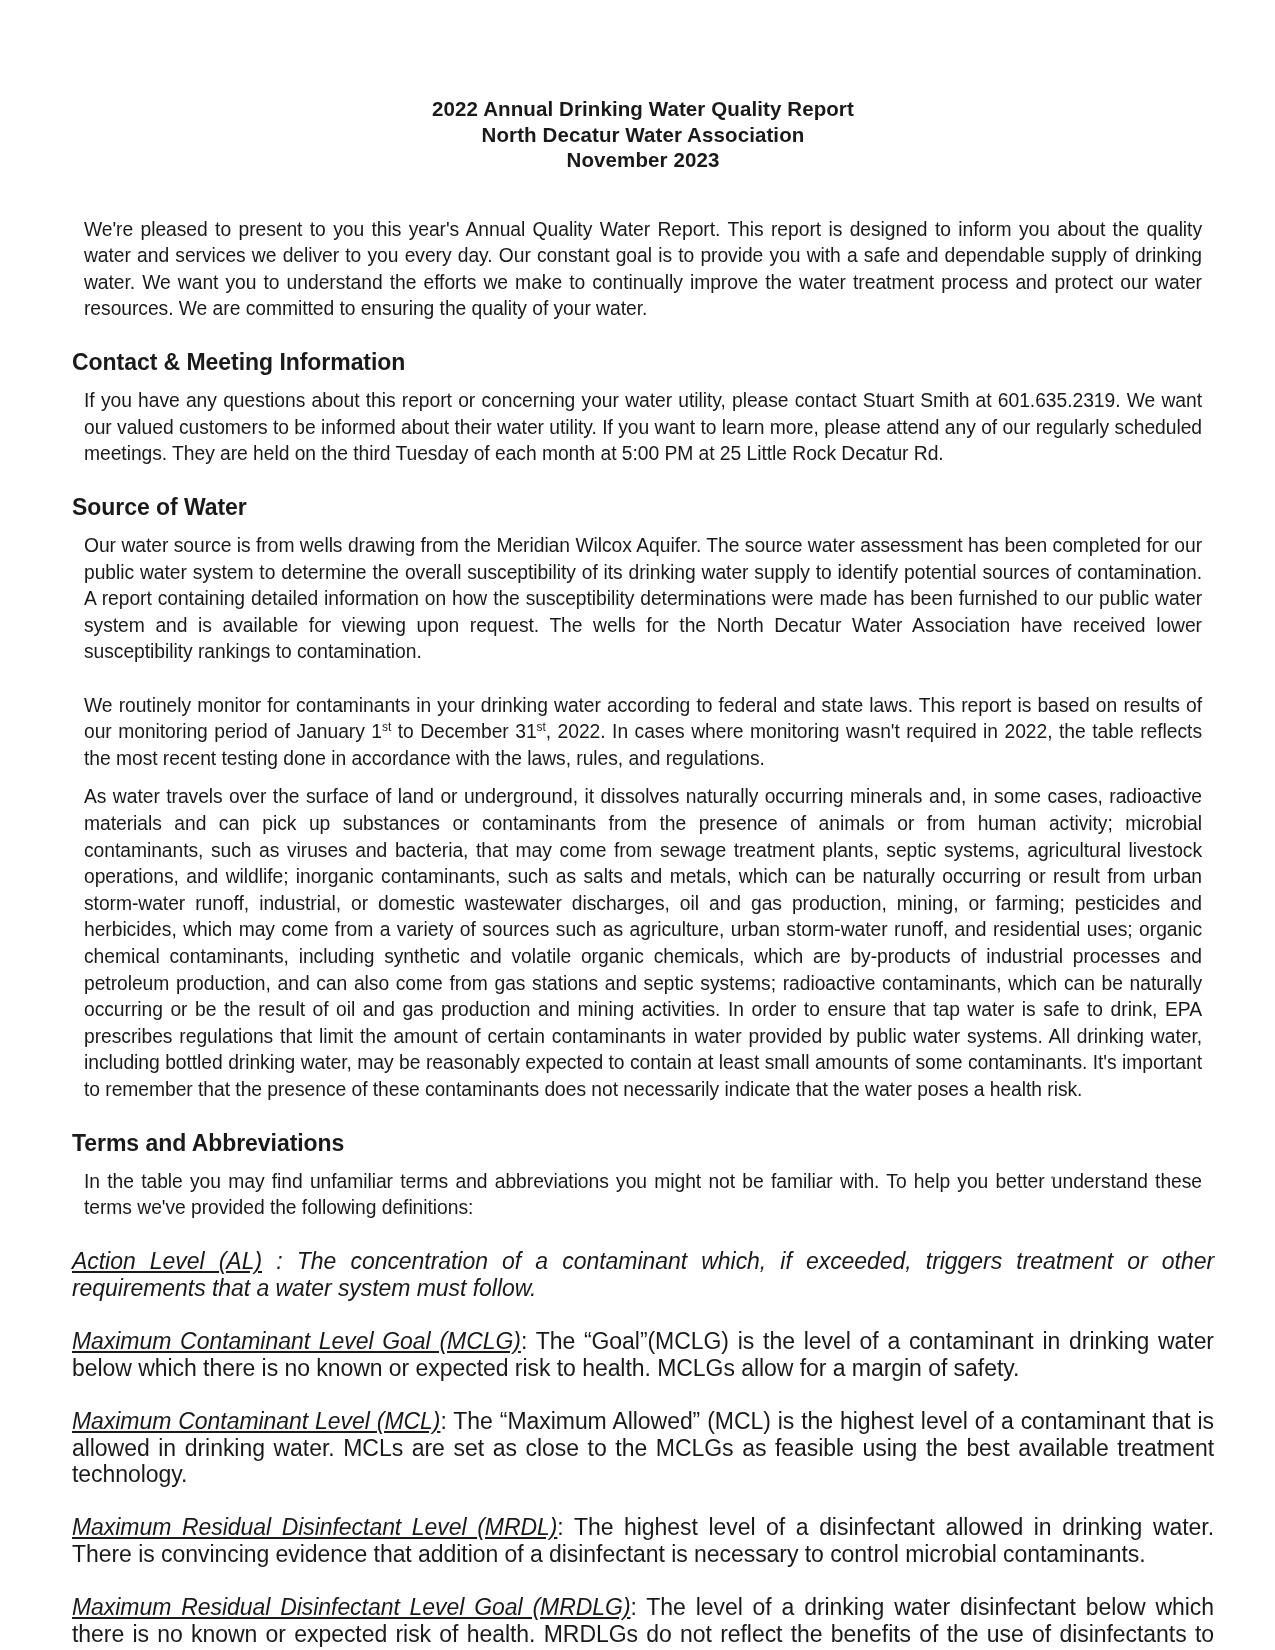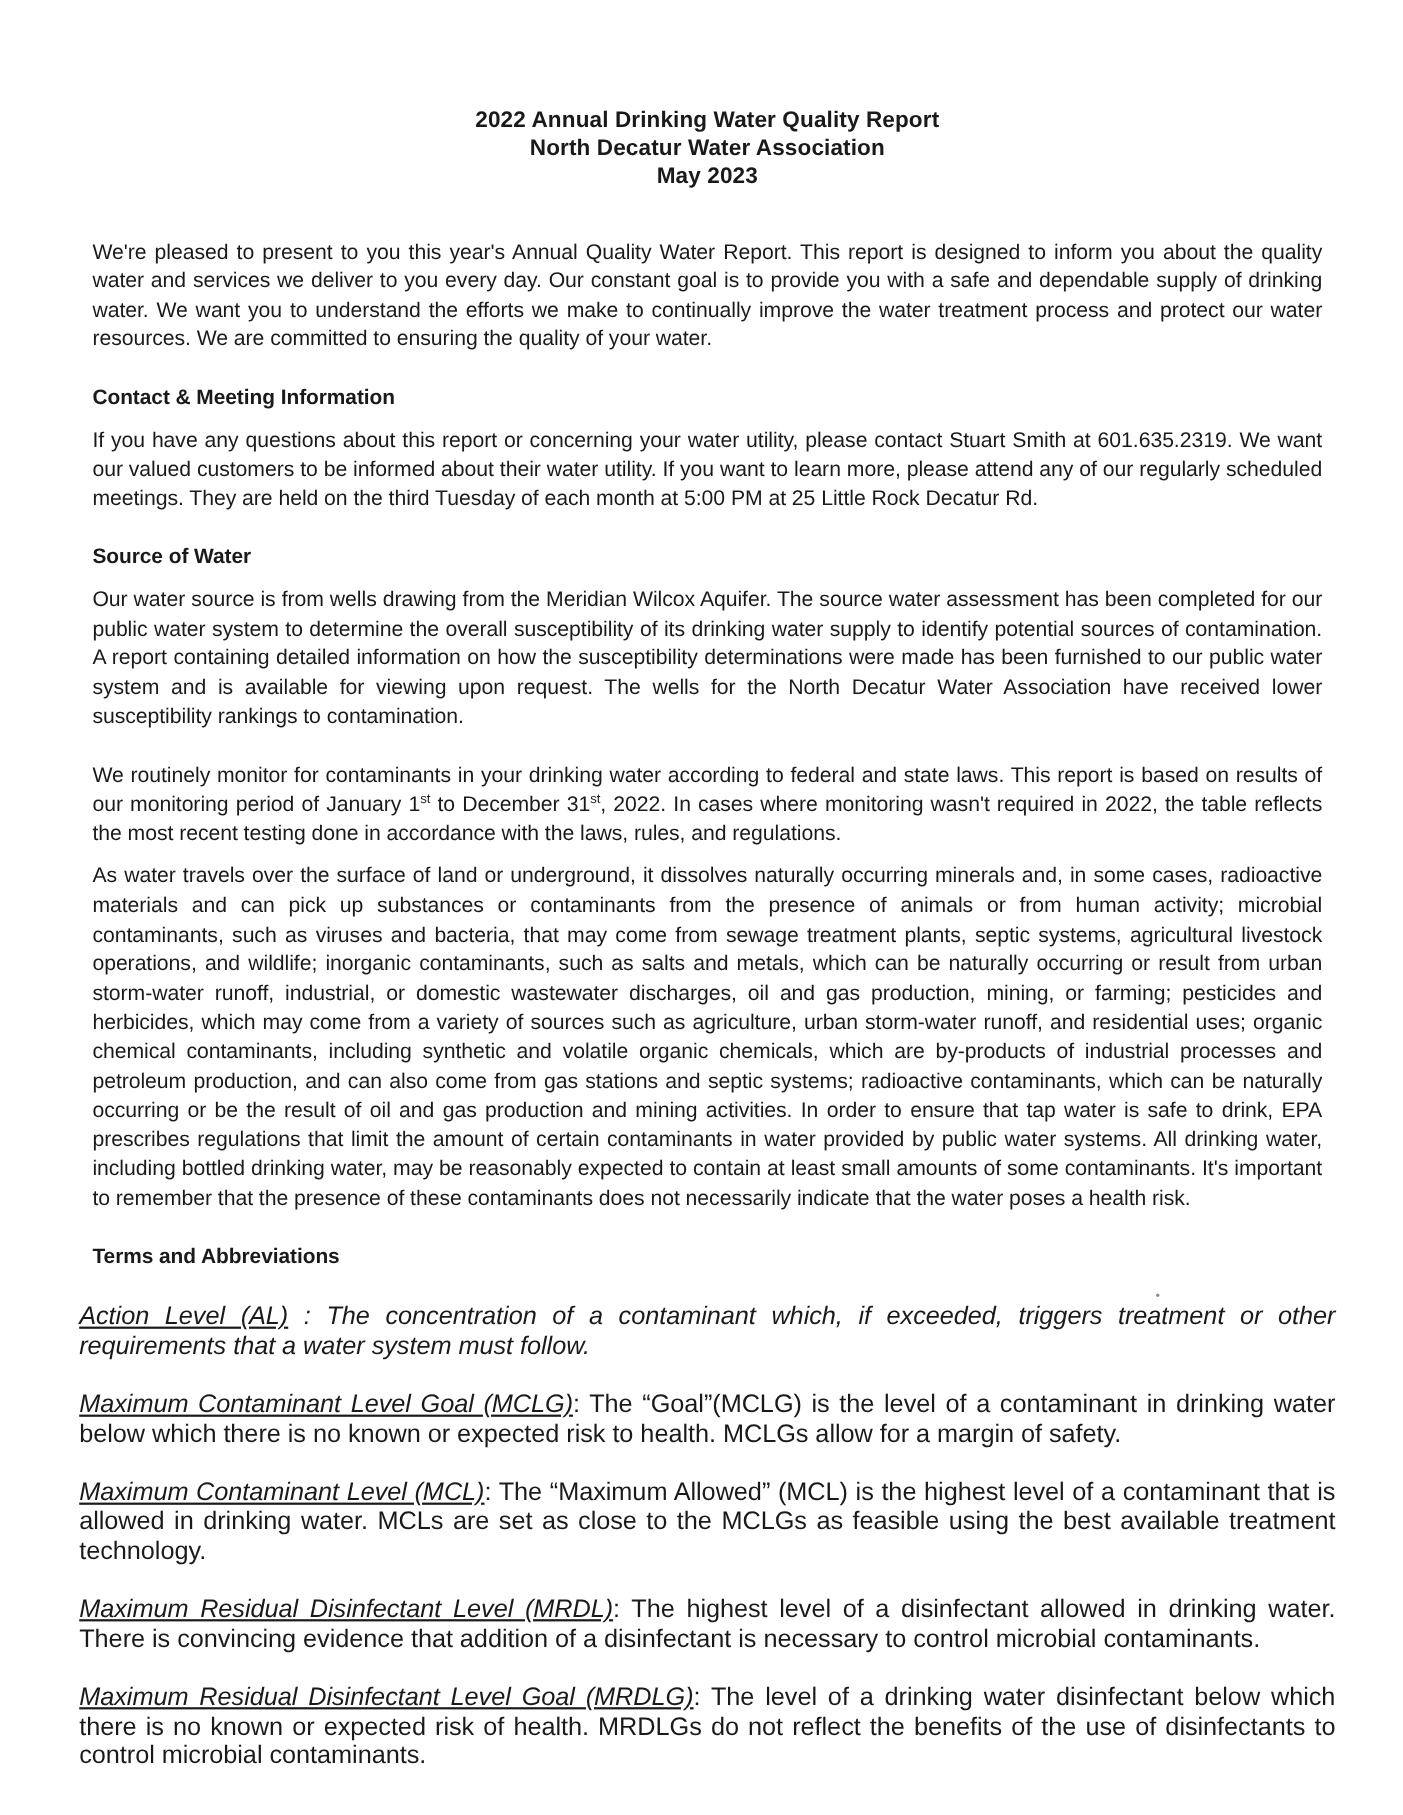--- a/index.html
+++ b/index.html
@@ -45,22 +45,22 @@
   p.para {
     margin: 12px;
     font-size: 19.3px;
     line-height: 26.6px;
     text-align: justify;
     text-justify: inter-word;
     letter-spacing: -0.05px;
   }
 
   h2.section-heading {
-    margin: 12px;
-    font-size: 19px;
+    margin: 0;
+    font-size: 23px;
     line-height: 26.6px;
     font-weight: bold;
     text-align: left;
     letter-spacing: -0.05px;
   }
   .section {
     margin-top: 26.6px;
   }
 
   
@@ -101,21 +101,21 @@
 </style>
 </head>
 <body>
 
 <div class="page">
   <div class="sheet">
 
     <div class="doc-header">
       <div>2022 Annual Drinking Water Quality Report</div>
       <div>North Decatur Water Association</div>
-      <div>May 2023</div>
+      <div>November 2023</div>
     </div>
 
     <div class="body-block">
 
       <p class="para">We're pleased to present to you this year's Annual Quality Water Report. This report is designed to inform you about the quality water and services we deliver to you every day. Our constant goal is to provide you with a safe and dependable supply of drinking water. We want you to understand the efforts we make to continually improve the water treatment process and protect our water resources. We are committed to ensuring the quality of your water.</p>
 
       <div class="section">
         <h2 class="section-heading">Contact &amp; Meeting Information</h2>
         <p class="para">If you have any questions about this report or concerning your water utility, please contact Stuart Smith at 601.635.2319. We want our valued customers to be informed about their water utility. If you want to learn more, please attend any of our regularly scheduled meetings. They are held on the third Tuesday of each month at 5:00 PM at 25 Little Rock Decatur Rd.</p>
       </div>
@@ -126,20 +126,21 @@
       </div>
 
       <div class="section">
         <p class="para"><span>We routinely monitor for contaminants in your drinking water according to federal and state laws. This report is based on results of our monitoring period of January 1</span><sup class="ord">st</sup><span> to December 31</span><sup class="ord">st</sup><span>, 2022.  In cases where monitoring wasn't required in 2022, the table reflects the most recent testing done in accordance with the laws, rules, and regulations.</span></p>
       </div>
 
       <p class="para">As water travels over the surface of land or underground, it dissolves naturally occurring minerals and, in some cases, radioactive materials and can pick up substances or contaminants from the presence of animals or from human activity; microbial contaminants, such as viruses and bacteria, that may come from sewage treatment plants, septic systems, agricultural livestock operations, and wildlife; inorganic contaminants, such as salts and metals, which can be naturally occurring or result from urban storm-water runoff, industrial, or domestic wastewater discharges, oil and gas production, mining, or farming; pesticides and herbicides, which may come from a variety of sources such as agriculture, urban storm-water runoff, and residential uses; organic chemical contaminants, including synthetic and volatile organic chemicals, which are by-products of industrial processes and petroleum production, and can also come from gas stations and septic systems; radioactive contaminants, which can be naturally occurring or be the result of oil and gas production and mining activities.  In order to ensure that tap water is safe to drink, EPA prescribes regulations that limit the amount of certain contaminants in water provided by public water systems. All drinking water, including bottled drinking water, may be reasonably expected to contain at least small amounts of some contaminants.  It's important to remember that the presence of these contaminants does not necessarily indicate that the water poses a health risk.</p>
 
       <div class="section">
         <h2 class="section-heading">Terms and Abbreviations</h2>
+        <p class="para">In the table you may find unfamiliar terms and abbreviations you might not be familiar with. To help you better understand these terms we've provided the following definitions:</p>
       </div>
 
       <div id="definition-list">
           <p class="def all-italic"><span class="def-term">Action Level (AL)</span><span class="def-body"> : The concentration of a contaminant which, if exceeded, triggers treatment or other requirements that a water system must follow.</span></p>
           <p class="def"><span class="def-term">Maximum Contaminant Level Goal (MCLG)</span><span class="def-body">: The “Goal”(MCLG) is the level of a contaminant in drinking water below which there is no known or expected risk to health.  MCLGs allow for a margin of safety.</span></p>
           <p class="def"><span class="def-term">Maximum Contaminant Level (MCL)</span><span class="def-body">:  The “Maximum Allowed” (MCL) is the highest level of a contaminant that is allowed in drinking water.  MCLs are set as close to the MCLGs as feasible using the best available treatment technology.</span></p>
           <p class="def"><span class="def-term">Maximum Residual Disinfectant Level (MRDL)</span><span class="def-body">: The highest level of a disinfectant allowed in drinking water. There is convincing evidence that addition of a disinfectant is necessary to control microbial contaminants.</span></p>
           <p class="def"><span class="def-term">Maximum Residual Disinfectant Level Goal (MRDLG)</span><span class="def-body">: The level of a drinking water disinfectant below which there is no known or expected risk of health.  MRDLGs do not reflect the benefits of the use of disinfectants to control microbial contaminants.</span></p>
         </div>
 

